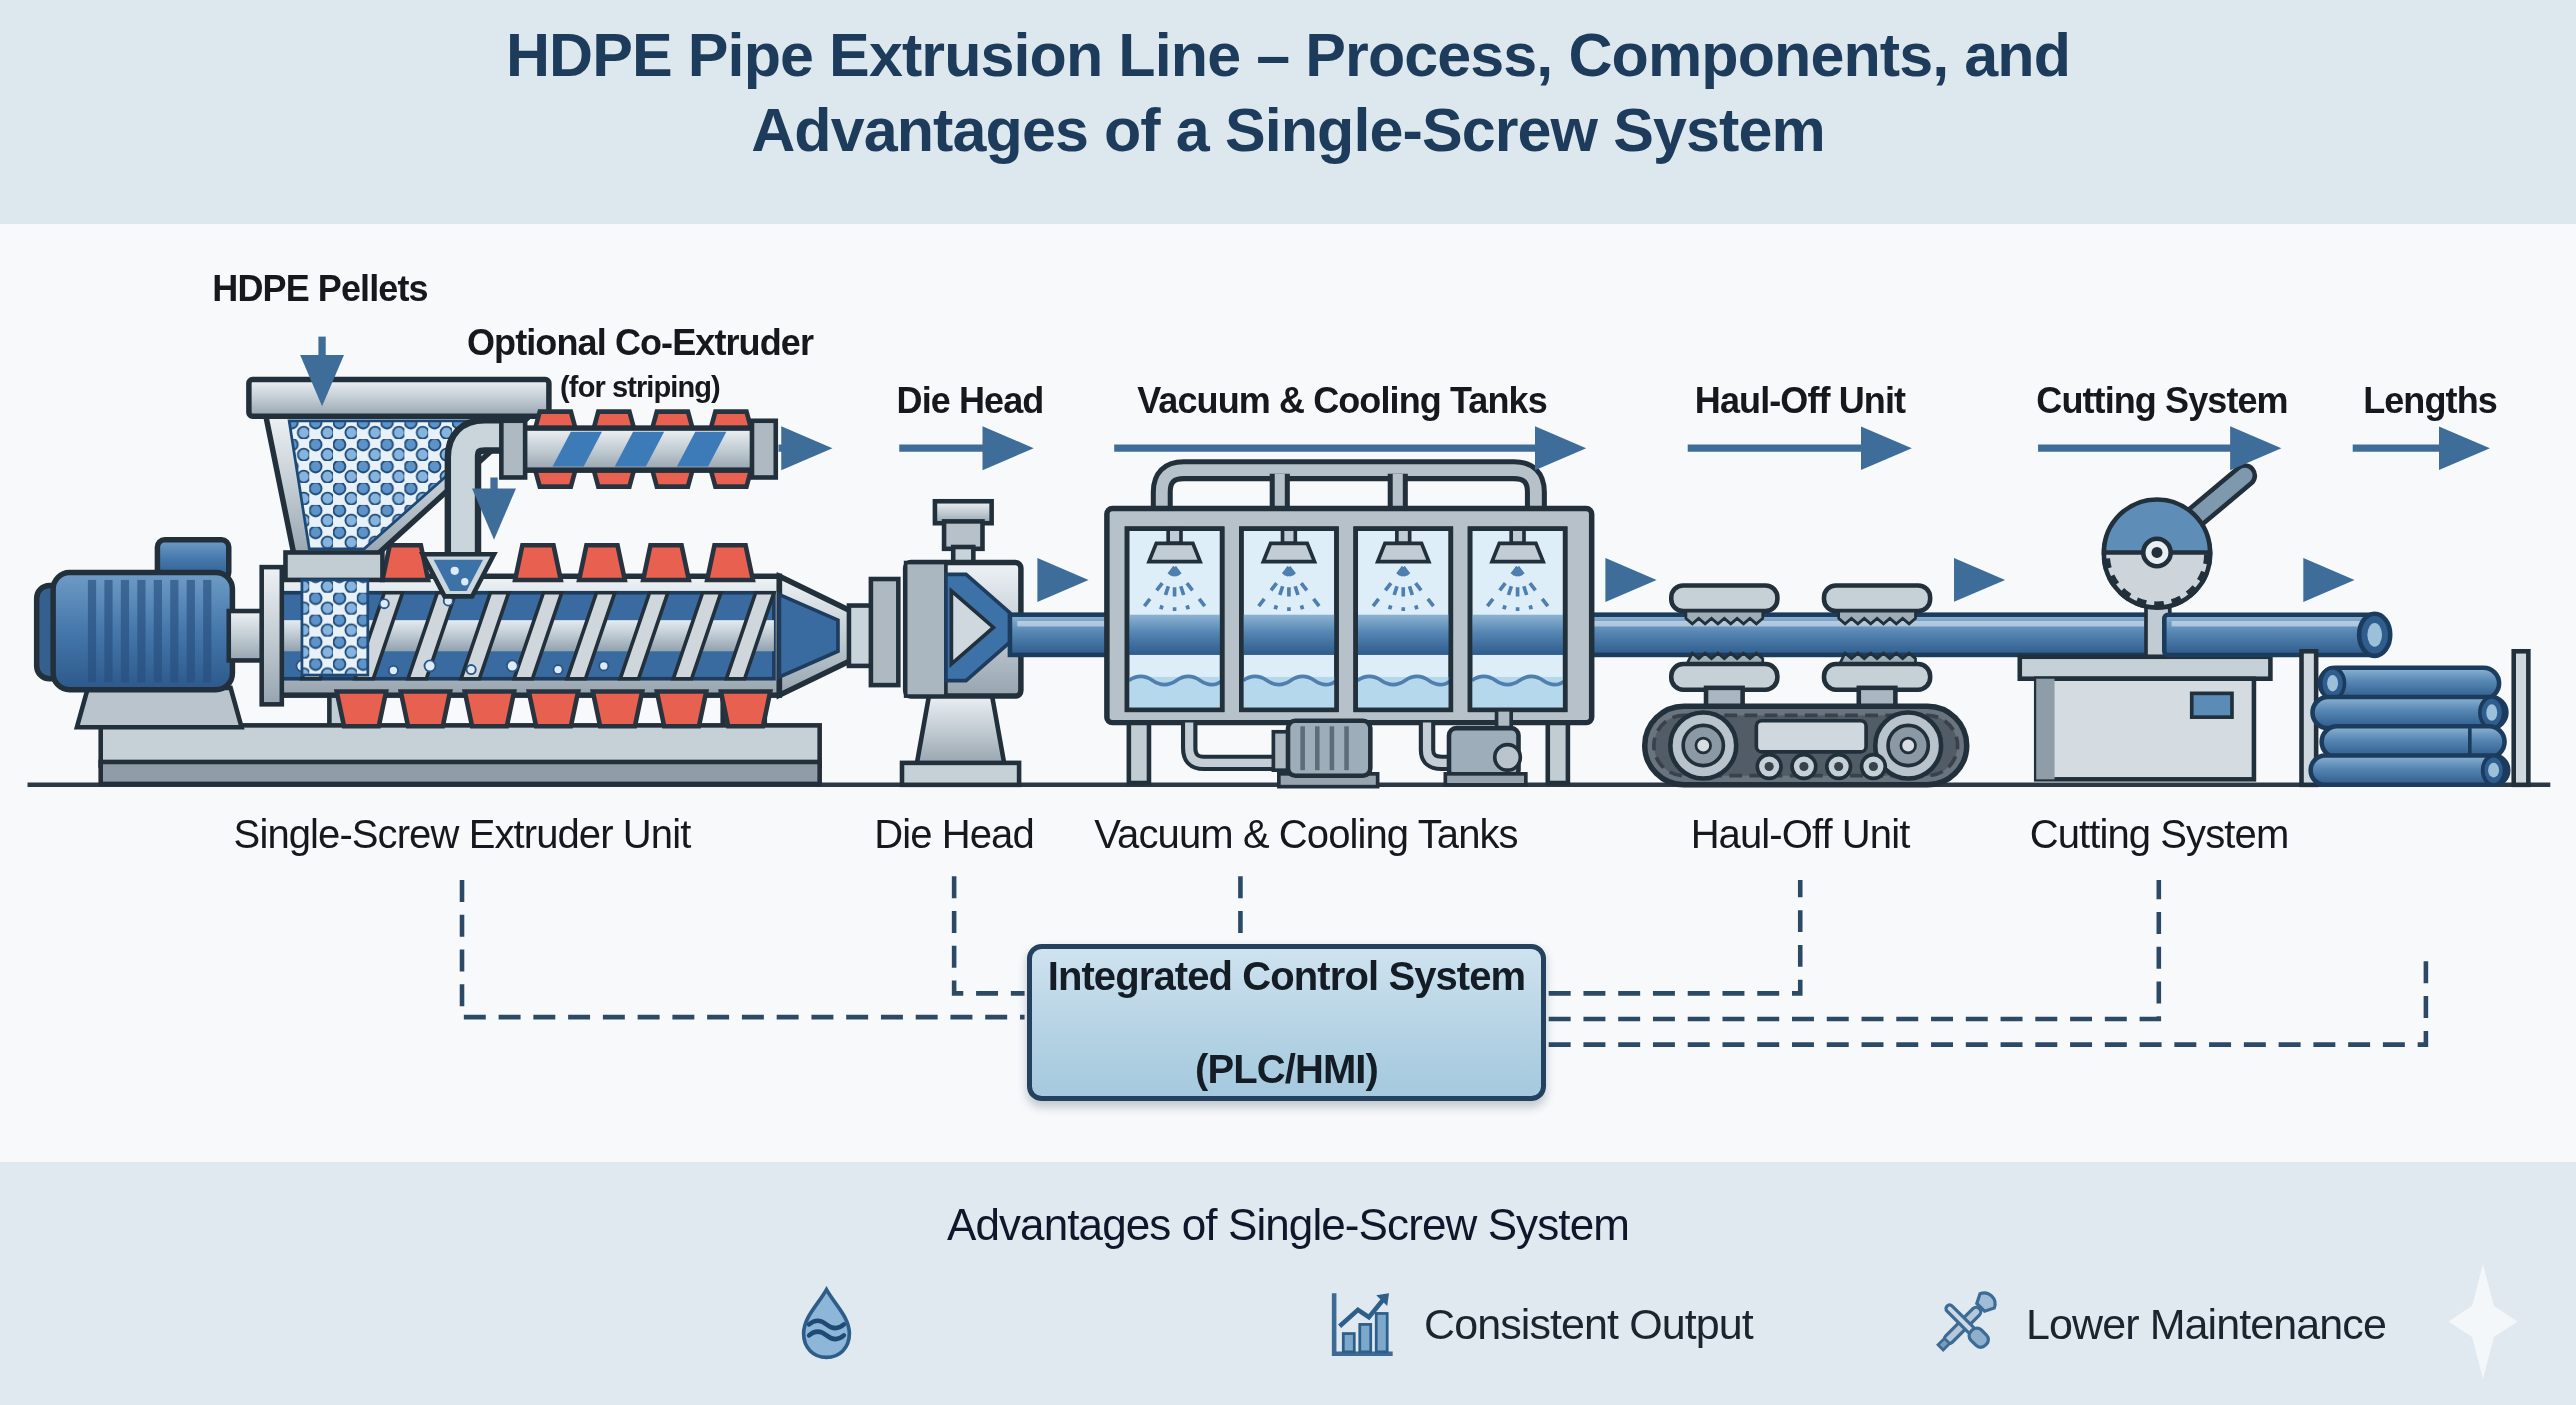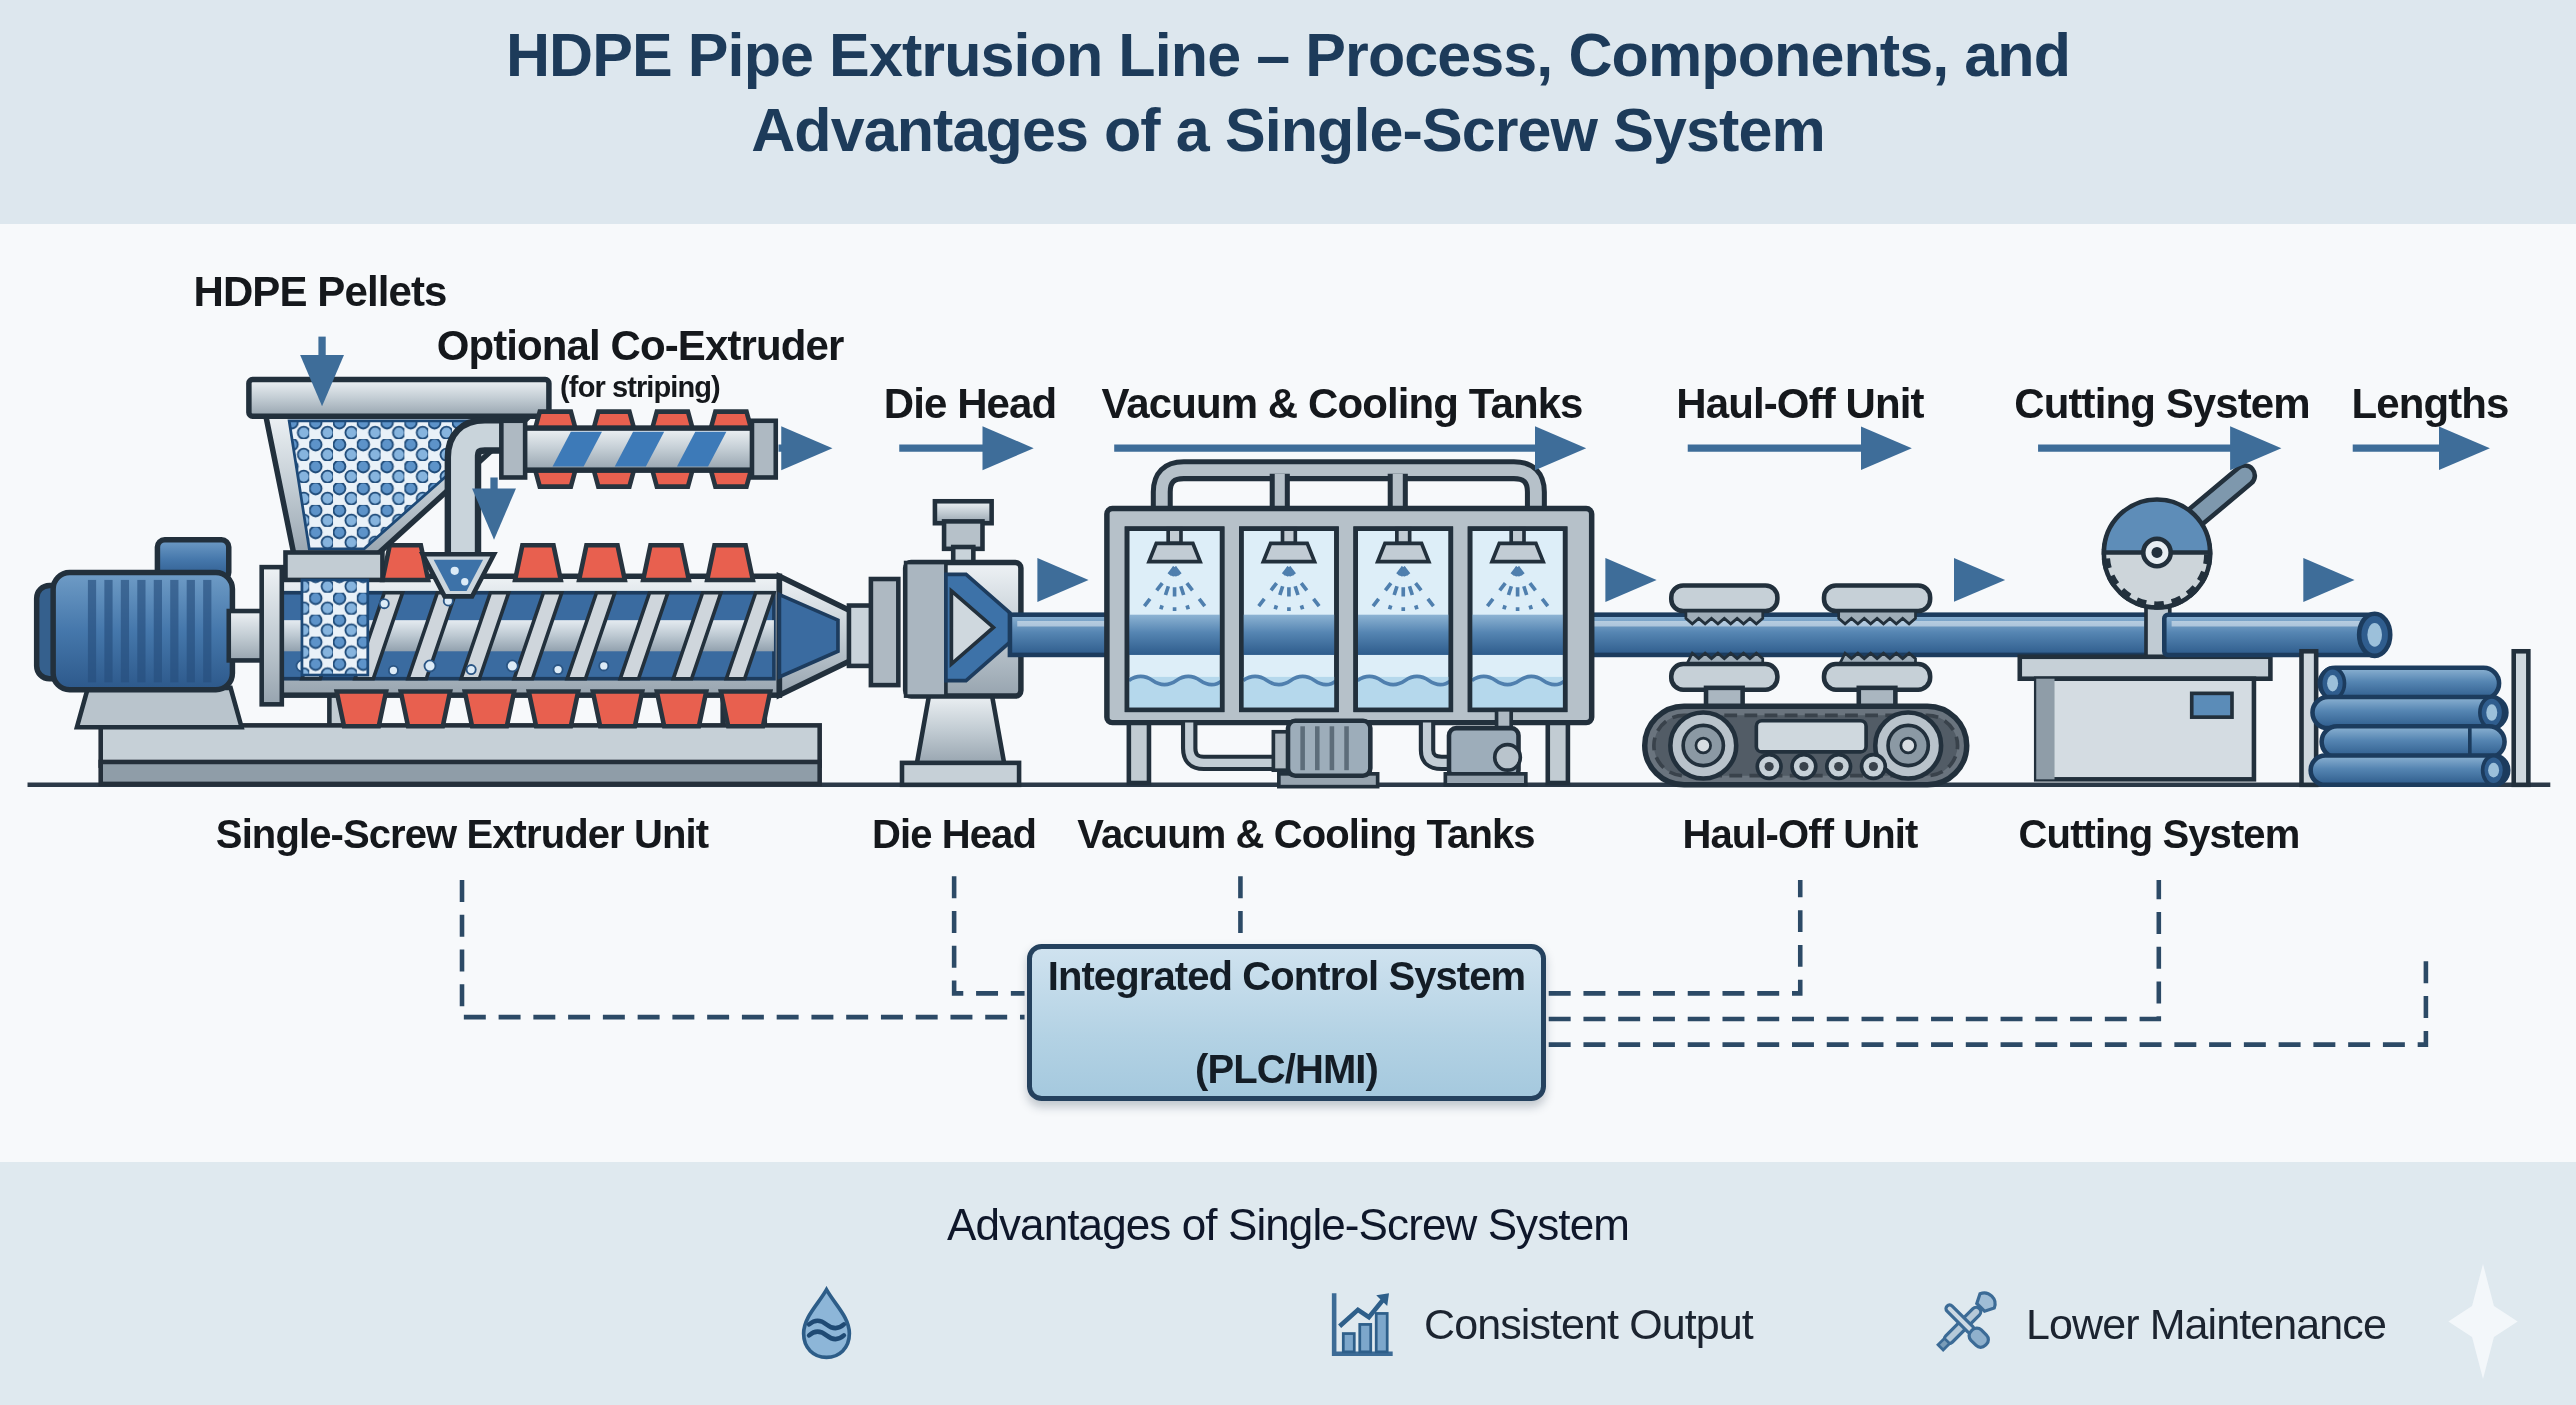--- a/index.html
+++ b/index.html
@@ -5,23 +5,23 @@
   html,body{margin:0;padding:0;background:#ffffff;}
   .stage{position:relative;width:2576px;height:1405px;overflow:hidden;
          font-family:"Liberation Sans",sans-serif;background:#f7f9fb;}
   .band-top{position:absolute;left:0;top:0;width:2576px;height:224px;background:#dde7ee;}
   .band-bottom{position:absolute;left:0;top:1162px;width:2576px;height:243px;background:#dfe9ef;}
   .title{position:absolute;left:0;width:2576px;text-align:center;color:#1d3b5a;
          font-weight:bold;font-size:61px;letter-spacing:-0.9px;white-space:nowrap;}
   .title.l1{top:20px;}
   .title.l2{top:95px;}
   .lbl{position:absolute;transform:translateX(-50%);font-weight:bold;color:#15181c;
-       font-size:42px;letter-spacing:-0.9px;white-space:nowrap;line-height:1.15;}
+       font-size:36px;letter-spacing:-0.9px;white-space:nowrap;line-height:1.15;}
   .lbl.sub{font-size:29px;}
-  .blbl{position:absolute;transform:translateX(-50%);font-weight:bold;color:#15181c;
+  .blbl{position:absolute;transform:translateX(-50%);font-weight:normal;color:#15181c;
         font-size:40px;letter-spacing:-0.9px;white-space:nowrap;line-height:1.2;}
   .blbl.wrap{white-space:normal;text-align:center;width:274px;}
   .svgwrap{position:absolute;left:0;top:0;width:2576px;height:1405px;}
   .ctrlbox{position:absolute;left:1027px;top:944px;width:519px;height:157px;
            background:linear-gradient(180deg,#cfe2ef 0%,#b3d2e4 60%,#a5c9de 100%);
            border:5.5px solid #24415e;border-radius:14.6px;box-sizing:border-box;
            display:flex;flex-direction:column;align-items:center;justify-content:center;
            box-shadow:0 5.5px 9.1px rgba(30,50,70,.25);gap:41px;}
   .ctrlbox .c1,.ctrlbox .c2{font-weight:bold;color:#141d26;font-size:40px;letter-spacing:-0.9px;line-height:1.3;}
   .adv-head{position:absolute;left:0;top:1200px;width:2576px;text-align:center;

